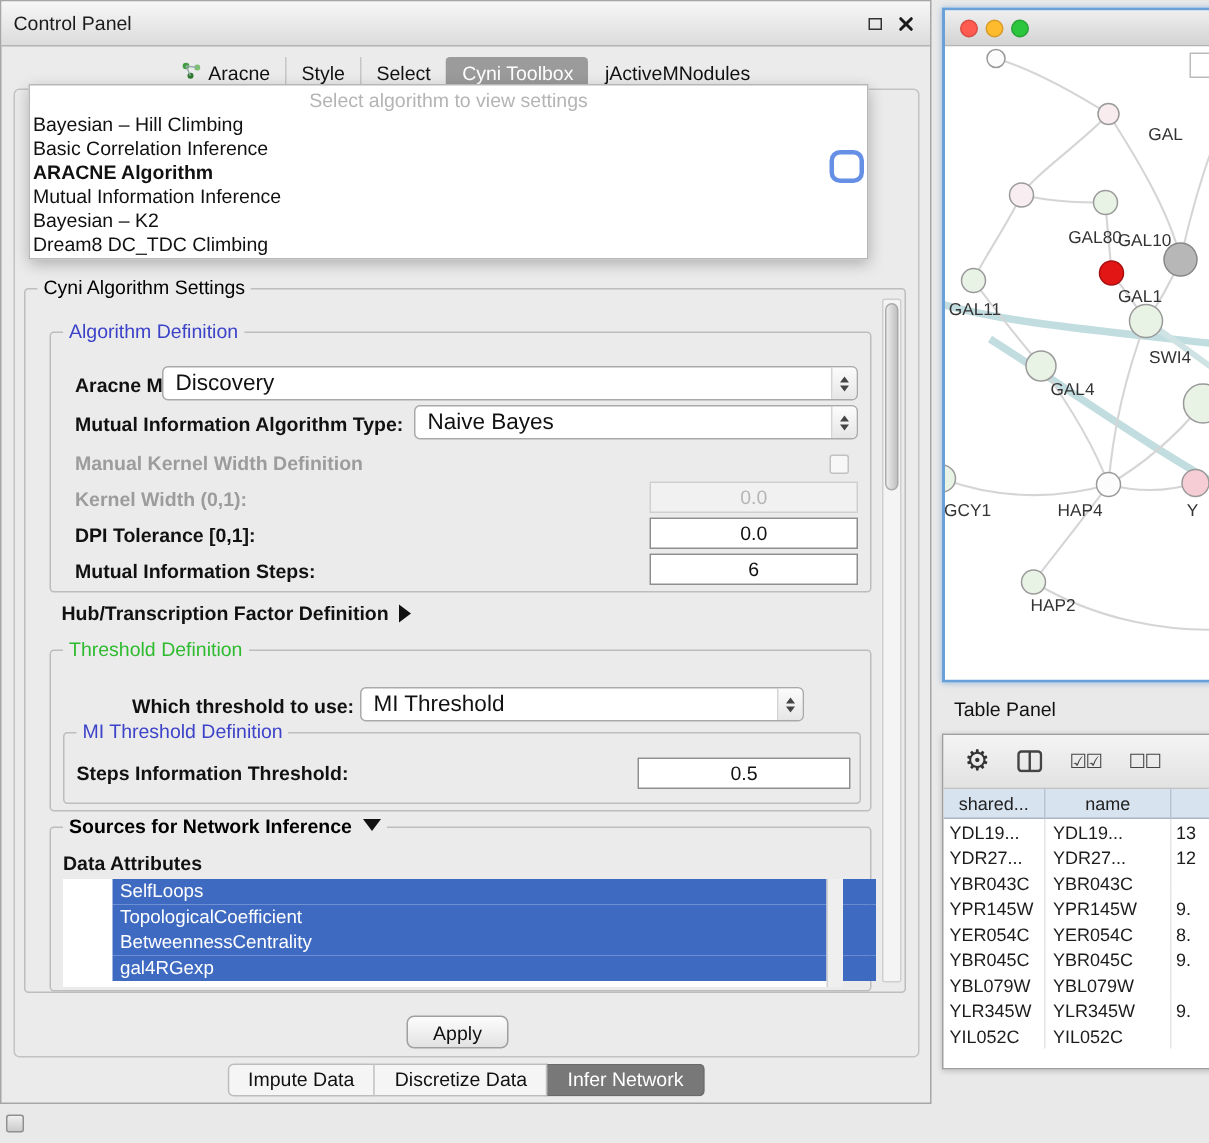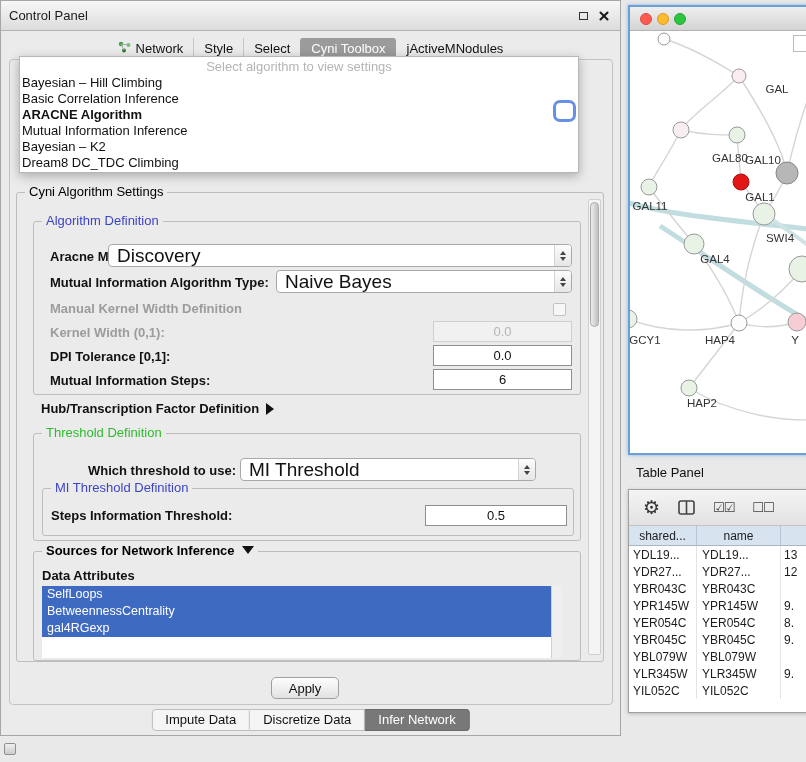--- a/index.html
+++ b/index.html
@@ -31,40 +31,40 @@
   
   .tgroup{position:absolute;border:1px solid #bdbdbd;border-radius:3px;}
   .gtitle{position:absolute;top:-9px;left:8px;background:#ebebeb;padding:0 4px;font-size:13px;white-space:nowrap;}
   .gtitle.blue{color:#3c43c8;}
   .gtitle.green{color:#2fbb2f;}
 
   .glabel{position:absolute;font-size:13px;font-weight:bold;color:#111;white-space:nowrap;}
   .glabel.disabled{color:#9c9c9c;}
 
   .combo{position:absolute;background:#fff;border:1px solid #a9a9a9;border-radius:4px;
-    font-size:19px;color:#111;display:flex;align-items:center;padding-left:8px;overflow:hidden;}
+    font-size:15px;color:#111;display:flex;align-items:center;padding-left:8px;overflow:hidden;}
   .arrowbox{width:17px;align-self:stretch;margin-left:auto;display:flex;flex-direction:column;
     align-items:center;justify-content:center;gap:2px;border-left:1px solid #d4d4d4;
     background:linear-gradient(#fcfcfc,#e6e6e6);}
   .tri-up{width:0;height:0;border-left:3.5px solid transparent;border-right:3.5px solid transparent;border-bottom:4.5px solid #444;}
   .tri-down{width:0;height:0;border-left:3.5px solid transparent;border-right:3.5px solid transparent;border-top:4.5px solid #444;}
 
   .tfield{position:absolute;background:#fff;border:1px solid #8e8e8e;font-size:13px;color:#111;
     display:flex;align-items:center;justify-content:center;padding:0 6px;}
   .tfield.disabled{background:#f1f1f1;border-color:#cfcfcf;color:#b5b5b5;}
 
   .checkbox{position:absolute;width:13px;height:13px;border:1px solid #c2c2c2;background:#f7f7f7;border-radius:2px;}
 
   .arr-right{display:inline-block;width:0;height:0;border-top:6px solid transparent;border-bottom:6px solid transparent;border-left:8px solid #111;margin-left:7px;vertical-align:-2px;}
   .arr-down{display:inline-block;width:0;height:0;border-left:6px solid transparent;border-right:6px solid transparent;border-top:8px solid #111;margin-left:7px;vertical-align:1px;}
   .expander{position:absolute;font-size:13px;font-weight:bold;color:#111;white-space:nowrap;}
 
   .attr-list{position:absolute;left:8px;top:34px;width:520px;height:72px;background:#fff;}
   .attr-scroll{position:absolute;right:0;top:0;bottom:0;width:11px;background:#efefef;border-left:1px solid #d0d0d0;}
-  .attr-item{height:17px;line-height:17px;width:509px;background:#3e6ac1;color:#fff;font-size:12.5px;padding-left:5px;white-space:nowrap;overflow:hidden;}
+  .attr-item{height:17px;line-height:17px;width:509px;background:#3e6ac1;color:#fff;font-size:12.5px;padding-left:5px;white-space:nowrap;overflow:hidden;margin-left:33px;}
 
   .v-scrollbar{position:absolute;right:2px;top:6px;bottom:6px;width:13px;background:#f4f4f4;
     border:1px solid #cfcfcf;border-radius:2px;}
   .v-thumb{position:absolute;left:1px;top:2px;width:9px;height:125px;border:1px solid #a9a9a9;
     border-radius:5px;background:linear-gradient(90deg,#ececec,#c0c0c0);}
 
   .apply-btn{position:absolute;left:261px;top:617px;width:68px;height:22px;border:1px solid #9f9f9f;
     border-radius:5px;background:linear-gradient(#fdfdfd,#e2e2e2);font-size:13px;color:#111;
     display:flex;align-items:center;justify-content:center;}
 
@@ -131,21 +131,21 @@
 
   <div class="top-tabs" id="topTabs">
       <div class="tab">
         <span><svg width="13" height="12">
             <circle cx="3" cy="3" r="2.2" fill="#3f9e3f"></circle>
             <circle cx="10.5" cy="4" r="2" fill="#79c06f"></circle>
             <circle cx="6" cy="9.5" r="2" fill="#2c7a2c"></circle>
             <line x1="3" y1="3" x2="10.5" y2="4" stroke="#9aa" stroke-width="1"></line>
             <line x1="3" y1="3" x2="6" y2="9.5" stroke="#9aa" stroke-width="1"></line>
           </svg></span>
-        <span>Network</span>
+        <span>Aracne</span>
       </div>
       <div class="tab">
         <span>Style</span>
       </div>
       <div class="tab">
         <span>Select</span>
       </div>
       <div class="tab active">
         <span>Cyni Toolbox</span>
       </div>
@@ -225,20 +225,21 @@
       </div>
 
       <div class="tgroup" style="left:16px;top:358px;width:548px;height:110px;">
         <span class="gtitle" style="font-weight:bold;">
           <span>Sources for Network Inference</span><span class="arr-down"></span>
         </span>
         <span class="glabel" style="left:8px;top:16px;">Data Attributes</span>
         <div class="attr-list">
           <div id="attrItems">
               <div class="attr-item">SelfLoops</div>
+              <div class="attr-item">TopologicalCoefficient</div>
               <div class="attr-item">BetweennessCentrality</div>
               <div class="attr-item">gal4RGexp</div>
             </div>
           <div class="attr-scroll"></div>
         </div>
       </div>
 
       <div class="v-scrollbar">
         <div class="v-thumb"></div>
       </div>

